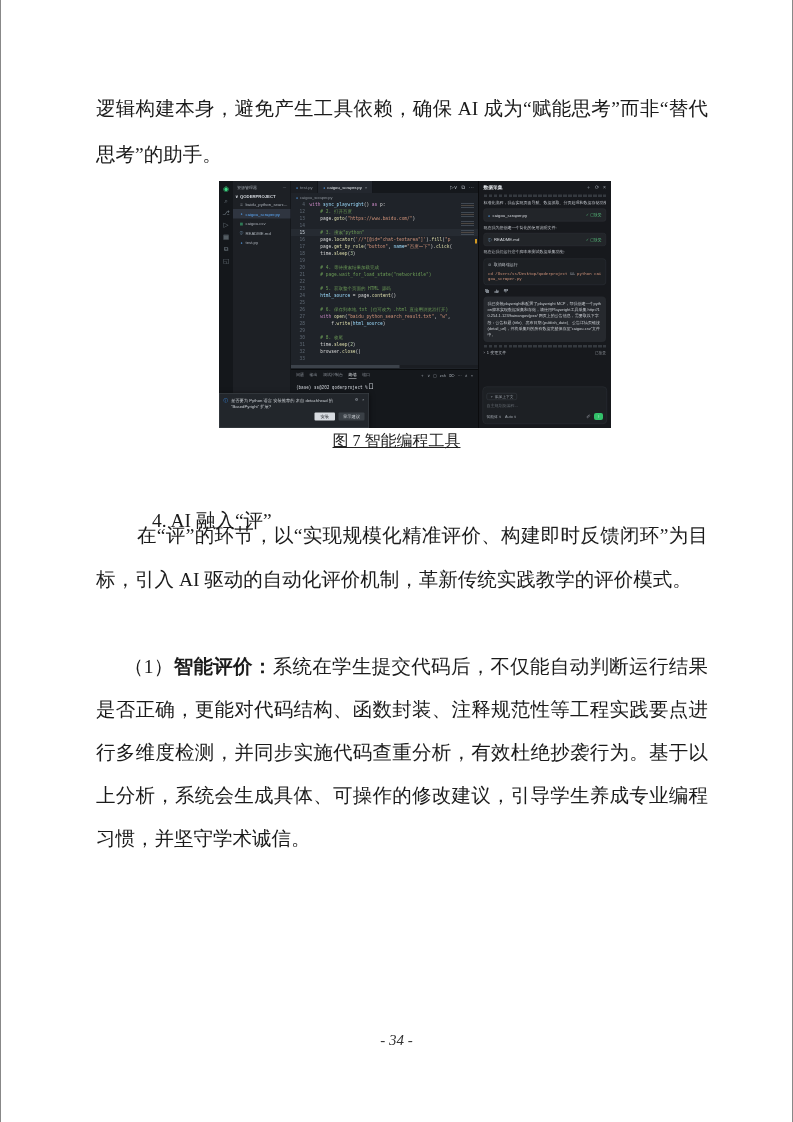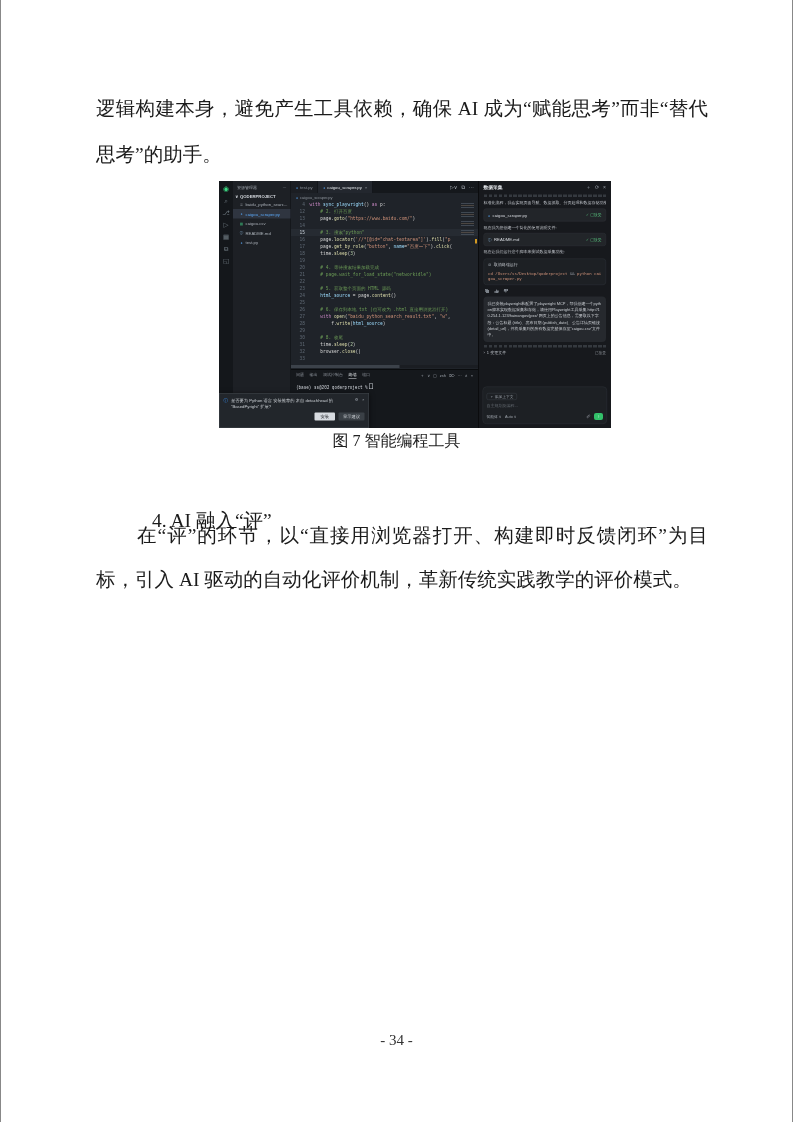--- a/index.html
+++ b/index.html
@@ -2,21 +2,21 @@
 <html><head>
 <meta charset="utf-8">
 <style>
   html,body{margin:0;padding:0;background:#888;}
   .page{position:relative;width:791px;height:1122px;background:#ffffff;margin:0 auto;overflow:hidden;
         font-family:"Liberation Serif","DejaVu Serif",serif;}
   .doc-par{position:absolute;left:95px;width:612px;margin:0;font-size:19.5px;line-height:45px;
            text-align:justify;color:#1b1b1b;}
   .bold-label{font-weight:bold;font-family:"Liberation Sans","DejaVu Sans",sans-serif;}
   .caption{position:absolute;left:0;right:0;text-align:center;font-size:16px;color:#222;}
-  .pageno{position:absolute;left:0;right:0;text-align:center;font-size:15px;color:#333;}
+  .pageno{position:absolute;left:0;right:0;text-align:center;font-size:15px;color:#333;font-style:italic;}
 
   
   .shot-wrap{position:absolute;left:218px;top:181px;width:392px;height:247px;overflow:hidden;background:#1e2227;}
   .shot{width:784px;height:494px;transform:scale(0.5);transform-origin:0 0;position:relative;
         font-family:"Liberation Sans","DejaVu Sans",sans-serif;}
   
   .activity{position:absolute;left:0;top:0;width:28px;height:494px;background:#14171b;display:flex;
             flex-direction:column;align-items:center;gap:11px;padding-top:8px;box-sizing:border-box;}
   .ab-icon{color:#6f7a82;font-size:13px;line-height:13px;}
   .ab-icon.green{color:#3ddc84;font-size:14px;}
@@ -331,23 +331,26 @@
                 <path d="M2.5 6l4-4c1.4-1.4 3.2.6 1.8 2L4.6 7.7C3.8 8.5 2.5 7.3 3.3 6.4L7 2.8"></path>
               </svg>
             <span class="send">↑</span>
           </div>
         </div>
       </div>
 
     </div>
   </div>
 
-  <div class="caption" style="top:431px;">图 7 智能编程工具</div>
+  <div class="caption" style="top:431px;text-decoration:underline;">图 7 智能编程工具</div>
 
   <p class="doc-par" style="top:498px;text-indent:56px;">4. AI 融入“评”</p>
 
-  <p class="doc-par" style="top:514px;line-height:43.5px;text-indent:41px;">在“评”的环节，以“直接用浏览器打开、构建即时反馈闭环”为目标，引入 AI 驱动的自动化评价机制，革新传统实践教学的评价模式。</p>
-
+  <p class="doc-par" style="top:514px;line-height:43.5px;text-indent:41px;">在“评”的环节，以“实现规模化精准评价、构建即时反馈闭环”为目标，引入 AI 驱动的自动化评价机制，革新传统实践教学的评价模式。</p>
+
+  <p class="doc-par" style="top:645px;line-height:43px;text-indent:28px;">
+    <span>（1）</span><span class="bold-label">智能评价：</span><span>系统在学生提交代码后，不仅能自动判断运行结果是否正确，更能对代码结构、函数封装、注释规范性等工程实践要点进行多维度检测，并同步实施代码查重分析，有效杜绝抄袭行为。基于以上分析，系统会生成具体、可操作的修改建议，引导学生养成专业编程习惯，并坚守学术诚信。</span>
+  </p>
 
 
   <div class="pageno" style="top:1032px;">- 34 -</div>
 
 </div>
 
 </body></html>

